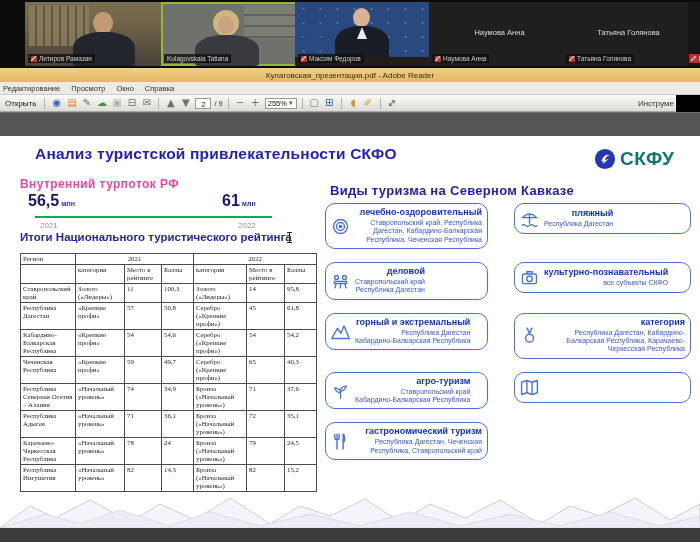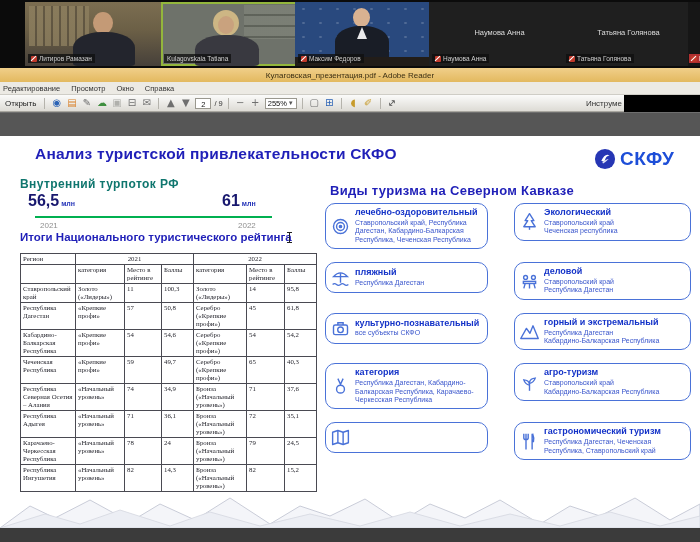--- a/index.html
+++ b/index.html
@@ -27,21 +27,21 @@
   .shirt{position:absolute;background:#e9e9ea;clip-path:polygon(50% 0,100% 100%,0 100%);}
   .vc-sliver{background:#161616;}
   .sliver-label{position:absolute;left:1px;right:0;bottom:3px;background:#b03030;color:#fff;
                 font-size:6.5px;padding:1px 2px;display:flex;align-items:center;gap:2px;}
   
   .ar-titlebar{position:absolute;left:0;top:68px;width:700px;height:14px;background:linear-gradient(180deg,#f0cf8a,#e3b95f);
                display:flex;align-items:center;justify-content:center;color:#3c3014;font-size:8px;}
   .ar-menubar{position:absolute;left:0;top:82px;width:700px;height:13px;background:#eceae4;border-bottom:1px solid #cfcdc6;
               display:flex;align-items:center;gap:11px;padding-left:3px;box-sizing:border-box;color:#333;font-size:7.5px;}
   .menu-item{cursor:default;}
-  .ar-toolbar{position:absolute;left:0;top:95px;width:624px;height:17px;background:linear-gradient(180deg,#fbfbfa,#dddbd5);
+  .ar-toolbar{position:absolute;left:0;top:95px;width:676px;height:17px;background:linear-gradient(180deg,#fbfbfa,#dddbd5);
               border-bottom:1px solid #a8a69f;display:flex;align-items:center;gap:3px;padding:0 2px;box-sizing:border-box;overflow:hidden;}
   .tb-sep{width:1px;height:11px;background:#b5b3ac;margin:0 2px;flex:0 0 auto;}
   .ic{font-size:10px;line-height:11px;width:13px;height:13px;text-align:center;border-radius:2px;flex:0 0 auto;
       font-family:"DejaVu Sans",sans-serif;}
   .ic.blue{color:#2a62b5;} .ic.orange{color:#d9822b;} .ic.gray{color:#6f6f6f;}
   .ic.lightgray{color:#b0b0ac;} .ic.green{color:#3f8f3f;} .ic.yellow{color:#c79b2c;}
   .ic.diag{transform:rotate(-45deg);color:#555;}
   .tb-open{font-size:8px;color:#222;padding:1px 3px;}
   .tb-field{background:#fff;border:1px solid #9a988f;font-size:7.5px;color:#111;text-align:center;
             height:11px;line-height:11px;box-sizing:border-box;}
@@ -50,43 +50,43 @@
   .caret{font-size:6px;color:#555;}
   .pg-total{font-size:7.5px;color:#333;}
   .tb-tools{margin-left:auto;font-size:8px;color:#333;padding-right:0;white-space:nowrap;}
   
   .doc-bg{position:absolute;left:0;top:112px;width:700px;height:24px;background:#565656;border-top:1px solid #6e6e6e;}
   .slide{position:absolute;left:0;top:136px;width:700px;height:392px;background:#fff;overflow:hidden;padding-left:23px;}
   .bottom-bar{position:absolute;left:0;top:528px;width:700px;height:14px;background:#3b3b3b;}
   
   .slide-title{position:absolute;left:35px;top:9px;font-size:15.5px;font-weight:bold;color:#1f1fb8;letter-spacing:.2px;}
   .logo{position:absolute;left:594px;top:12px;display:flex;align-items:center;gap:4px;}
-  .logo-text{font-size:19px;font-weight:bold;color:#1d4ed8;letter-spacing:.5px;}
-  .flow-heading{position:absolute;left:20px;top:41px;font-size:12px;font-weight:bold;color:#0f766e;letter-spacing:.4px;}
+  .logo-text{font-size:19px;font-weight:bold;color:#0f766e;letter-spacing:.5px;}
+  .flow-heading{position:absolute;left:20px;top:41px;font-size:12px;font-weight:bold;color:#ec4899;letter-spacing:.4px;}
   .flow-num{position:absolute;font-weight:bold;color:#17176e;font-size:16px;}
   .flow-unit{font-size:7px;font-weight:bold;color:#2433b8;margin-left:2px;}
   .flow-line{position:absolute;left:35px;top:80px;width:237px;height:2px;background:#00b050;}
   .flow-year{position:absolute;top:85px;font-size:8px;color:#8f8f8f;}
   .rating-heading{position:absolute;left:20px;top:95px;font-size:11.5px;font-weight:bold;color:#1f1fb8;}
   
   .rating-table{position:absolute;left:20px;top:117px;border-collapse:collapse;
                 font-family:"Liberation Serif","DejaVu Serif",serif;font-size:6.8px;color:#26262e;}
   .rating-table td,.rating-table th{border:0.8px solid #4a4a52;padding:1px 2px;vertical-align:top;
                 font-weight:normal;text-align:left;line-height:1.18;}
   .rating-table th.grp{text-align:center;}
   .c-reg{width:50px;} .c-cat1{width:44px;} .c-pl1{width:32px;} .c-sc1{width:27px;}
   .c-cat2{width:48px;} .c-pl2{width:33px;} .c-sc2{width:27px;}
   
   .types-heading{position:absolute;left:330px;top:47px;font-size:13px;font-weight:bold;color:#1f1fb8;letter-spacing:.3px;}
   .cards{position:absolute;left:325px;top:67px;display:grid;grid-template-columns:163px 177px;
          column-gap:26px;row-gap:13px;align-items:start;}
   .card{border:1.6px solid #4a72d8;border-radius:10px;padding:4px 5px 4px 4px;display:flex;gap:4px;align-items:center;
         background:#fff;box-sizing:border-box;}
   .card-icon{flex:0 0 auto;width:21px;height:21px;}
-  .card-text{min-width:0;}
+  .card-text{min-width:0;text-align:right;}
   .card-title{font-size:9px;font-weight:bold;color:#1433c8;line-height:1.1;margin-bottom:1px;}
   .card-regions{font-size:7px;color:#3a56cc;line-height:1.2;white-space:pre-line;}
   
   .mountains{position:absolute;left:0;bottom:0;width:700px;height:34px;}
   
   .ibeam{position:absolute;left:286px;top:96px;width:7px;height:11px;}
   .ibeam i{position:absolute;left:3px;top:0;width:1.2px;height:11px;background:#222;}
   .ibeam::before,.ibeam::after{content:"";position:absolute;left:1px;width:5px;height:1.2px;background:#222;}
   .ibeam::before{top:0;} .ibeam::after{bottom:0;}
   .hidden-defs{position:absolute;width:0;height:0;overflow:hidden;}
@@ -397,30 +397,20 @@
       <div class="card">
         <svg class="card-icon" viewBox="0 0 24 24">
           <use href="#i-spa"></use>
         </svg>
         <div class="card-text">
           <div class="card-title">лечебно-оздоровительный</div>
           <div class="card-regions">Ставропольский край, Республика Дагестан, Кабардино-Балкарская Республика, Чеченская Республика</div>
         </div>
       </div>
 
-      <div class="card">
-        <svg class="card-icon" viewBox="0 0 24 24">
-          <use href="#i-eco"></use>
-        </svg>
-        <div class="card-text">
-          <div class="card-title">Экологический</div>
-          <div class="card-regions">Ставропольский край
-Чеченская республика</div>
-        </div>
-      </div>
 
       <div class="card">
         <svg class="card-icon" viewBox="0 0 24 24">
           <use href="#i-beach"></use>
         </svg>
         <div class="card-text">
           <div class="card-title">пляжный</div>
           <div class="card-regions">Республика Дагестан</div>
         </div>
       </div>

